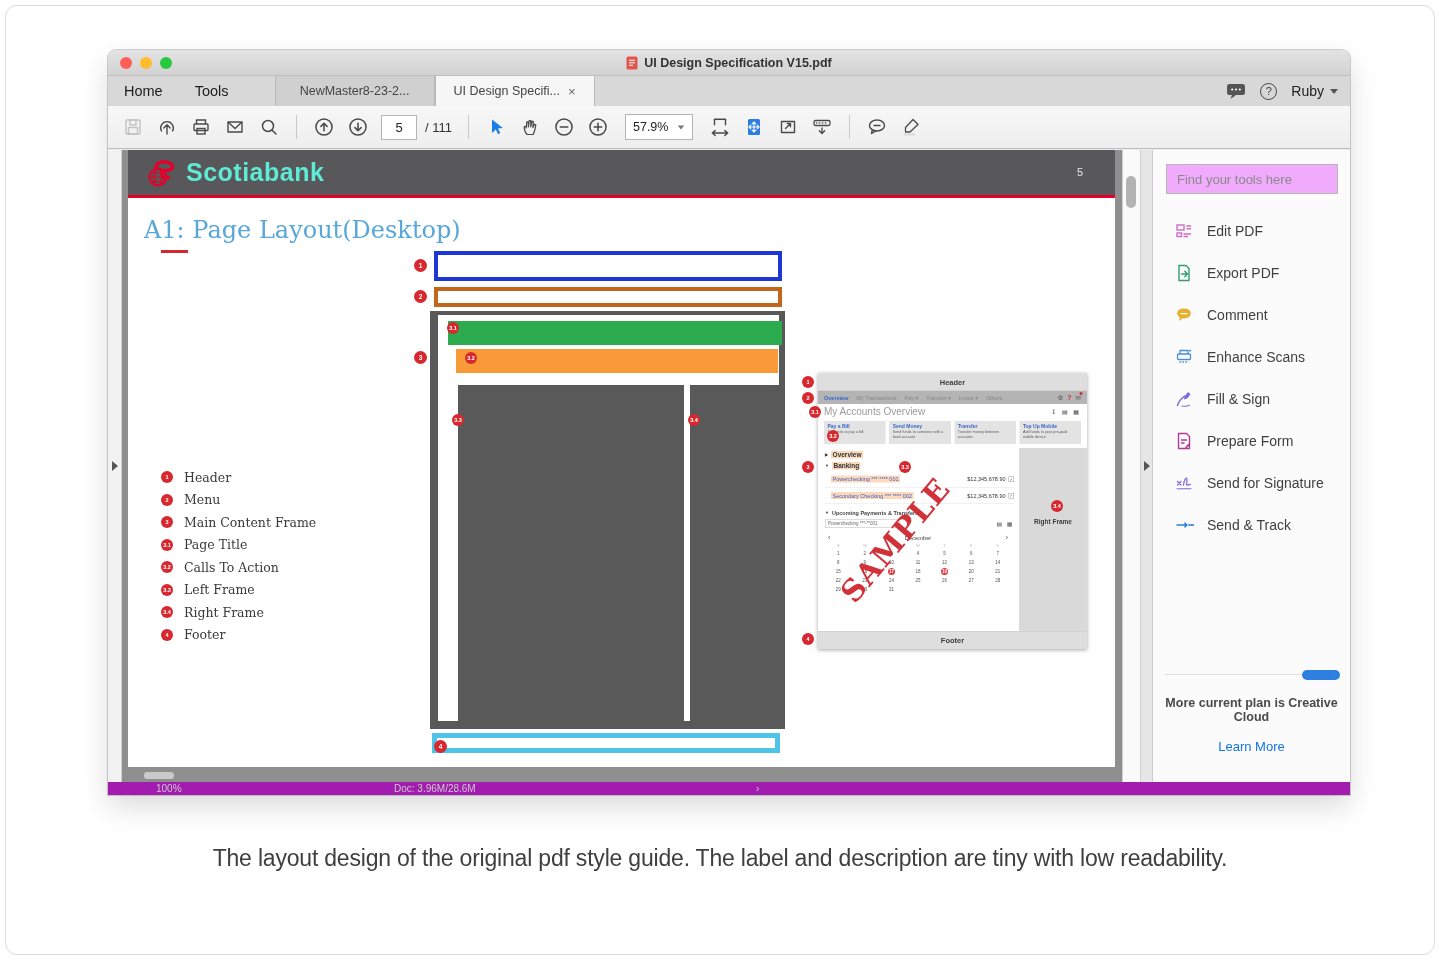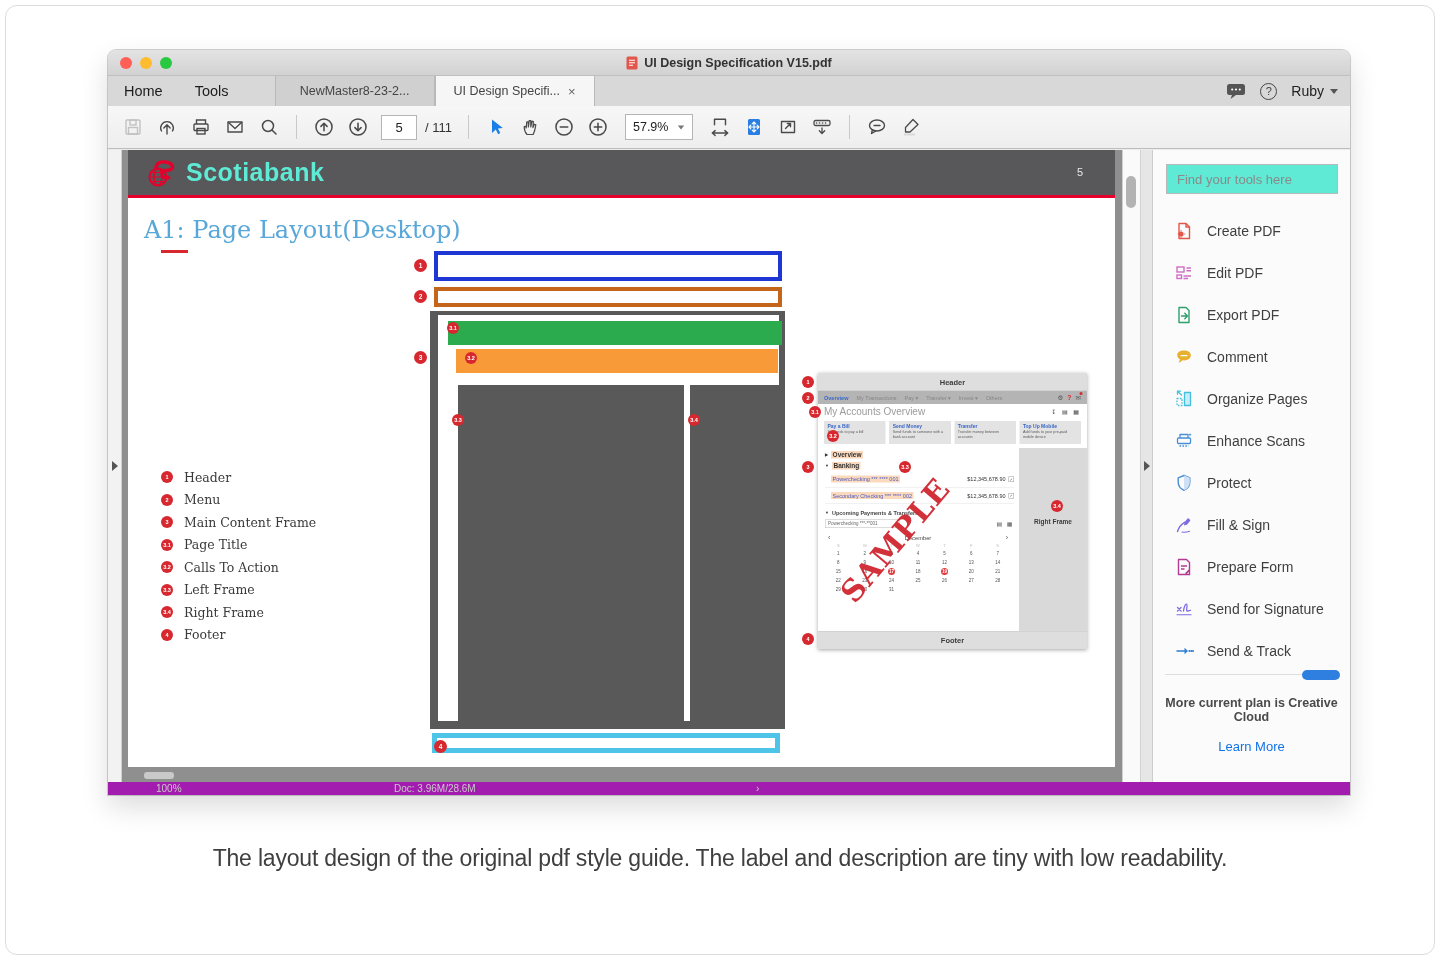--- a/index.html
+++ b/index.html
@@ -114,21 +114,21 @@
   .s-dow, .s-days { display:grid; grid-template-columns:repeat(7,1fr); }
   .s-dow span { text-align:center; font-size:8px; color:#bbb; height:12px; }
   .s-days .cell { height:18px; display:flex; align-items:center; justify-content:center; font-size:9px; color:#555; }
   .s-days .cell .num { display:flex; align-items:center; justify-content:center; }
   .s-days .cell.hl .num { width:14px; height:14px; background:#e03a3e; color:#fff; border-radius:50%; font-weight:bold; }
   .s-footer { height:36px; margin-top:auto; background:#dedede; border-top:1px solid #c6c6c6; display:flex; align-items:center; justify-content:center; font-weight:bold; font-size:15px; color:#3c3c3c; }
   .s-watermark { position:absolute; left:4px; top:300px; width:300px; text-align:center; font-family:"DejaVu Serif",serif; font-weight:bold; font-size:60px; color:rgba(206,32,41,.92); transform:rotate(-50deg); letter-spacing:2px; pointer-events:none; }
 
   
   .tools-panel { width:198px; background:#fbfbfb; border-left:1px solid #ccc; position:relative; }
-  .tool-search { position:absolute; left:13px; top:14px; width:172px; height:30px; border:1px solid #b9b9b9; background:#5eead4; font-size:13px; color:#555; padding:0 10px; font-family:"Liberation Sans",sans-serif; }
+  .tool-search { position:absolute; left:13px; top:14px; width:172px; height:30px; border:1px solid #b9b9b9; background:#f0abfc; font-size:13px; color:#555; padding:0 10px; font-family:"Liberation Sans",sans-serif; }
   .tool-search::placeholder { color:#8a8a8a; }
   .tool-list { position:absolute; top:60px; left:0; right:0; }
   .tool-item { display:flex; align-items:center; gap:13px; height:42px; padding-left:21px; font-size:14px; color:#3f3f3f; cursor:default; }
   .tool-sep { position:absolute; left:12px; right:12px; top:524px; border-top:1px solid #ddd; }
   .blue-pill { position:absolute; right:-2px; top:-5px; width:38px; height:10px; background:#2f7fe0; border-radius:5px; }
   .plan-text { position:absolute; top:546px; left:0; right:0; text-align:center; font-size:12.5px; font-weight:bold; color:#4a4a4a; }
   .learn-more { position:absolute; top:589px; left:0; right:0; text-align:center; font-size:13px; color:#1473e6; }
 
   .statusbar { position:absolute; bottom:0; left:0; right:0; height:13px; background:#a21caf; color:#c9c9c9; font-size:10px; display:flex; align-items:center; }
   .statusbar span { position:absolute; }
@@ -664,31 +664,20 @@
     <div class="panel-divider">
       <span class="tri-right"></span>
     </div>
 
     <div class="tools-panel">
       <input class="tool-search" placeholder="Find your tools here" style="">
       <div class="tool-list">
 
         <div class="tool-item">
           <span>
-              <svg width="20" height="20" viewBox="0 0 20 20" fill="none" stroke="#e2574c" stroke-width="1.4" stroke-linejoin="round">
-                <path d="M5 2.5 h7 l3.5 3.5 v11.5 h-10.5 z"></path>
-                <path d="M12 2.5 v3.5 h3.5"></path>
-                <circle cx="7" cy="13" r="2.6" fill="#e2574c" stroke="none"></circle>
-                <path d="M7 9.2 v1 M7 15.8 v1 M3.8 13 h1 M10.2 13 h1" stroke-width="1.2"></path>
-              </svg>
-            </span>
-          <span>Create PDF</span>
-        </div>
-        <div class="tool-item">
-          <span>
               <svg width="20" height="20" viewBox="0 0 20 20" fill="none" stroke="#d06cc6" stroke-width="1.4">
                 <rect x="3" y="4" width="7" height="5"></rect>
                 <rect x="3" y="12" width="4.5" height="3.5"></rect>
                 <path d="M12.5 5 h4.5 M12.5 7.8 h4.5 M9.5 13 h7.5 M9.5 15.5 h4.5"></path>
               </svg>
             </span>
           <span>Edit PDF</span>
         </div>
         <div class="tool-item">
           <span>
@@ -700,53 +689,34 @@
           <span>Export PDF</span>
         </div>
         <div class="tool-item">
           <span>
               <svg width="20" height="20" viewBox="0 0 20 20">
                 <path d="M10 3.5 c-4.2 0 -6.8 2 -6.8 4.8 c0 1.7 1.1 3.1 2.7 3.9 L4.8 16 l4 -2.7 c0.4 0 0.8 0.1 1.2 0.1 c4.2 0 6.8 -2.1 6.8 -5.1 C16.8 5.5 14.2 3.5 10 3.5 Z" fill="#e7b02e"></path>
                 <path d="M7 8.6 h6" stroke="#fff" stroke-width="1.3" stroke-linecap="round"></path>
               </svg>
             </span>
           <span>Comment</span>
-        </div>
-        <div class="tool-item">
-          <span>
-              <svg width="20" height="20" viewBox="0 0 20 20" fill="none" stroke="#45c0dc" stroke-width="1.3" stroke-linejoin="round">
-                <rect x="10.5" y="3.5" width="6" height="13" fill="#c8edf6"></rect>
-                <rect x="3" y="9.5" width="5" height="7" stroke-dasharray="1.6 1.3"></rect>
-                <path d="M7.5 6 L3.5 2.2 M3.5 2.2 v3 M3.5 2.2 h3" stroke-linecap="round"></path>
-              </svg>
-            </span>
-          <span>Organize Pages</span>
         </div>
         <div class="tool-item">
           <span>
               <svg width="20" height="20" viewBox="0 0 20 20" fill="none" stroke="#4a8fd4" stroke-width="1.3" stroke-linejoin="round">
                 <path d="M6 7 V3.5 h8 V7"></path>
                 <rect x="3.5" y="7" width="13" height="5.5" rx="1"></rect>
                 <path d="M5.5 15 h9" stroke-dasharray="1.6 1.3"></path>
                 <path d="M16 2 l.5 1.3 1.3 .5 -1.3 .5 -.5 1.3 -.5 -1.3 -1.3 -.5 1.3 -.5 z" fill="#4a8fd4" stroke="none"></path>
               </svg>
             </span>
           <span>Enhance Scans</span>
         </div>
         <div class="tool-item">
           <span>
-              <svg width="20" height="20" viewBox="0 0 20 20" fill="none" stroke="#4a8fd4" stroke-width="1.4" stroke-linejoin="round">
-                <path d="M10 2.5 L15.8 4.8 V9 c0 4 -2.3 6.8 -5.8 8.3 C6.5 15.8 4.2 13 4.2 9 V4.8 Z"></path>
-                <path d="M10 2.5 L15.8 4.8 V9 c0 4 -2.3 6.8 -5.8 8.3 Z" fill="#cfe0f4" stroke="none"></path>
-              </svg>
-            </span>
-          <span>Protect</span>
-        </div>
-        <div class="tool-item">
-          <span>
               <svg width="20" height="20" viewBox="0 0 20 20" fill="none" stroke="#7f6ae0" stroke-width="1.4" stroke-linecap="round">
                 <path d="M3.5 16.5 c1.2 -4.2 3.8 -7.2 7 -9.2"></path>
                 <path d="M10.5 7.2 L14 3 L16.5 5.2 L13.2 9.6 L10 10.6 Z" fill="#7f6ae0" stroke="none"></path>
                 <path d="M8 17 c2.5 .5 5 .2 7.5 -.8" stroke-width="1.1"></path>
               </svg>
             </span>
           <span>Fill &amp; Sign</span>
         </div>
         <div class="tool-item">
           <span>

